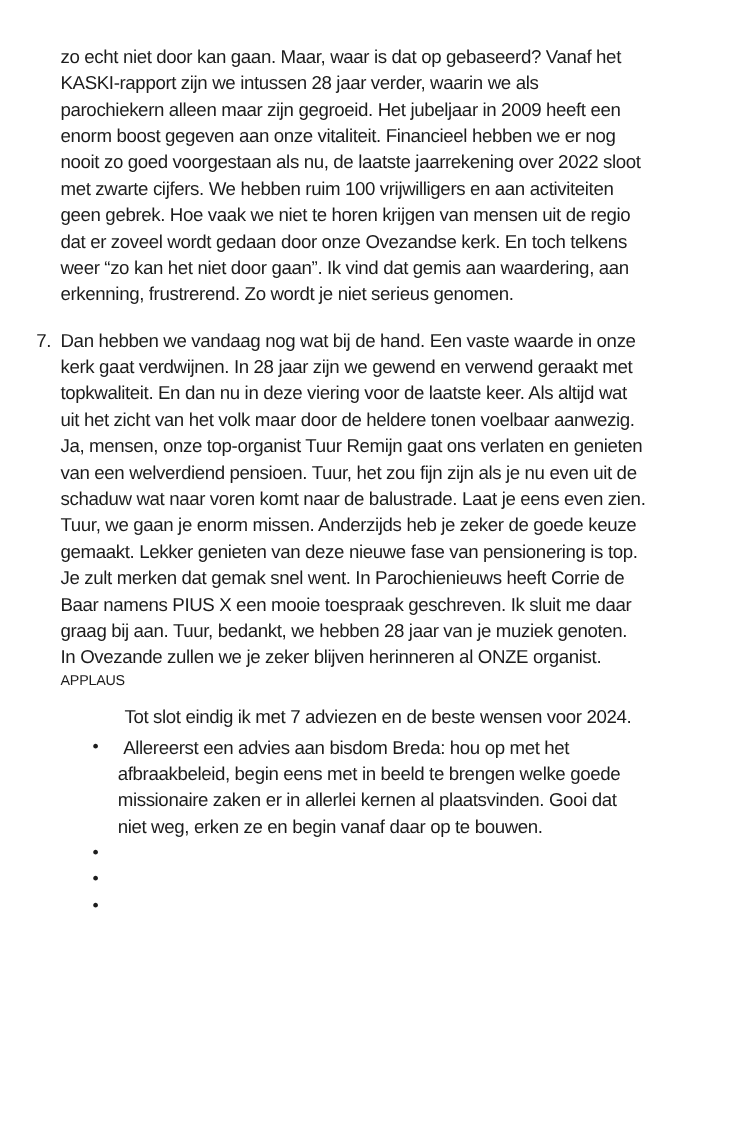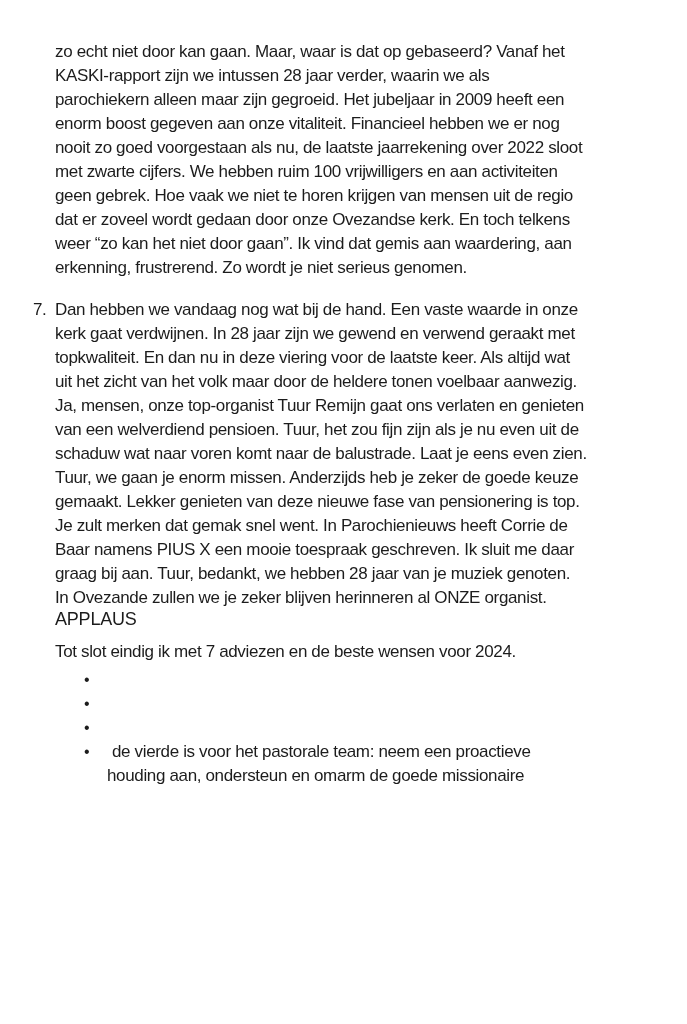--- a/index.html
+++ b/index.html
@@ -33,27 +33,28 @@
   }
   .numbered-item .num {
     flex: 0 0 22px;
     margin-left: -22px;
     font-size: 17px;
     line-height: 24px;
     letter-spacing: -0.35px;
   }
   .applaus {
     margin: 0;
-    font-size: 18px;
+    font-size: 13px;
     line-height: 18px;
     letter-spacing: -0.2px;
     white-space: pre;
   }
   .closing {
     margin-top: 12px;
+    text-align: right;
   }
   .advice-list {
     margin-top: 4px;
     margin-left: 29px;
   }
   .advice-list .li {
     display: flex;
   }
   .advice-list .bullet {
     flex: 0 0 23px;
@@ -99,31 +100,33 @@
     </div>
 
     <p class="applaus">APPLAUS</p>
 
     <p class="para closing">Tot slot eindig ik met 7 adviezen en de beste wensen voor 2024.</p>
 
     <div class="advice-list">
 
       <div class="li">
         <span class="bullet">•</span>
+        <p class="para li-text">Allereerst een advies aan bisdom Breda: hou op met het
+afbraakbeleid, begin eens met in beeld te brengen welke goede
+missionaire zaken er in allerlei kernen al plaatsvinden. Gooi dat
+niet weg, erken ze en begin vanaf daar op te bouwen.</p>
       </div>
 
       <div class="li">
         <span class="bullet">•</span>
       </div>
 
       <div class="li">
         <span class="bullet">•</span>
       </div>
 
       <div class="li">
         <span class="bullet">•</span>
-        <p class="para li-text">de vierde is voor het pastorale team: neem een proactieve
-houding aan, ondersteun en omarm de goede missionaire</p>
       </div>
 
     </div>
   </div>
 </div>
 
 </body></html>

